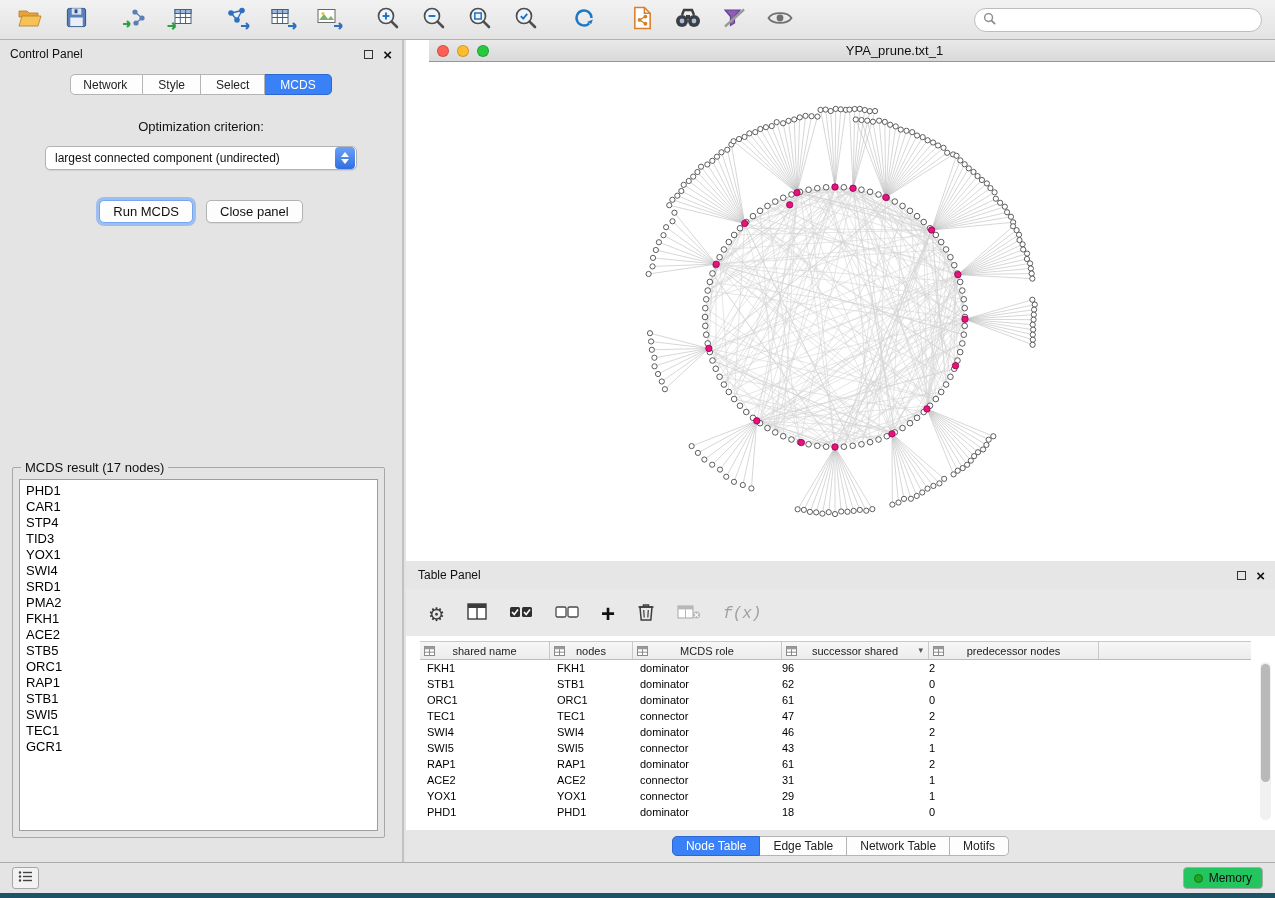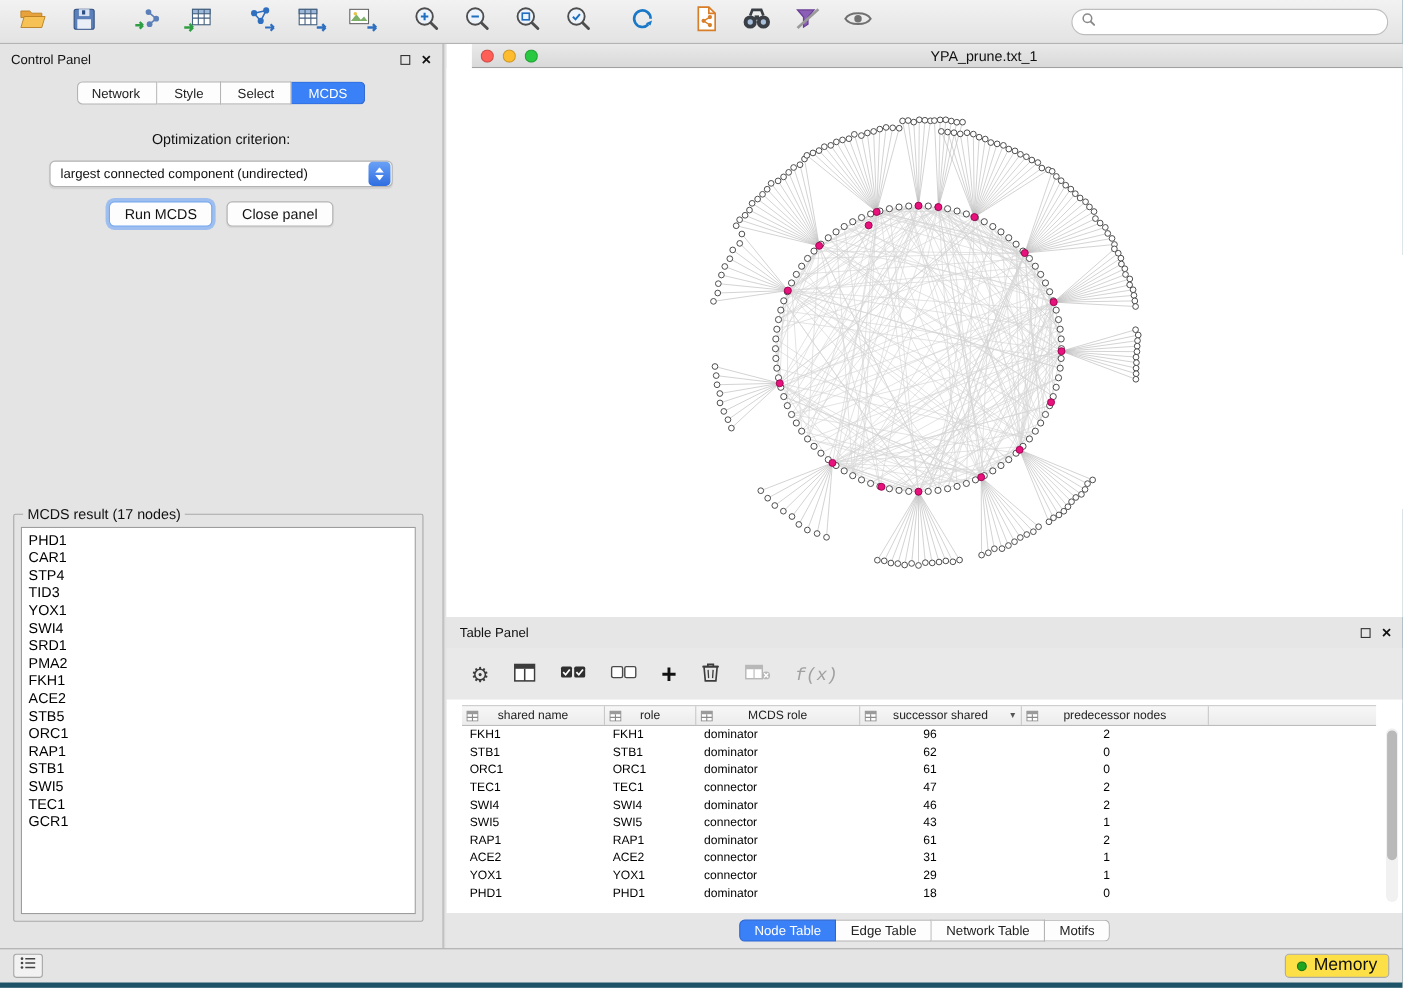--- a/index.html
+++ b/index.html
@@ -33,21 +33,21 @@
     border:1px solid #b4b4b4;border-left:none;color:#222;}
   .ctab:first-child{border-left:1px solid #b4b4b4;border-radius:5px 0 0 5px;padding-left:12px;}
   .ctab:last-child{border-radius:0 5px 5px 0;}
   .ctab.sel{background:#3a80f6;border-color:#2d67d2;color:#fff;}
   .opt-label{text-align:center;font-size:13px;margin-top:24px;color:#111;}
   .dropdown{width:312px;height:24px;margin:12px auto 0 auto;background:#fff;border:1px solid #b3b3b3;
     border-radius:5px;display:flex;align-items:center;position:relative;box-shadow:0 1px 1px rgba(0,0,0,.08);}
   .dropdown .dd-text{font-size:12px;padding-left:9px;flex:1;white-space:nowrap;overflow:hidden;}
   .dd-cap{width:20px;height:22px;border-radius:4px;background:linear-gradient(#6aa1f7,#2f6ee0);
     margin-right:1px;display:flex;flex-direction:column;align-items:center;justify-content:center;gap:2px;}
-  .btn-row{display:flex;justify-content:center;gap:13px;margin-top:13px;}
+  .btn-row{display:flex;justify-content:center;gap:13px;margin-top:30px;}
   .mac-btn{height:23px;padding:0 13px;background:#fdfdfd;border:1px solid #b3b3b3;border-radius:5px;
     font-size:13px;color:#111;display:flex;align-items:center;box-shadow:0 1px 1px rgba(0,0,0,.06);}
   .focus-ring{box-shadow:0 0 0 3px rgba(110,165,245,.6);border-color:#74a7ef;}
   .group-box{position:absolute;left:12px;right:17px;top:427px;height:371px;border:1px solid #a8a8a8;border-radius:2px;}
   .group-label{position:absolute;top:-8px;left:8px;background:#e4e4e4;padding:0 4px;font-size:13px;color:#111;}
   .mcds-list{position:absolute;left:6px;right:6px;top:11px;bottom:6px;background:#fff;border:1px solid #9d9d9d;
     overflow:hidden;padding-top:3px;}
   .mcds-item{font-size:13px;line-height:16px;padding-left:6px;color:#000;}
 
   
@@ -69,38 +69,38 @@
   .table-wrap{position:absolute;left:14px;top:5px;right:24px;}
   .thead{display:flex;height:19px;border-top:1px solid #c9c9c9;border-bottom:1px solid #bcbcbc;background:linear-gradient(#f7f7f7,#ececec);}
   .th{position:relative;display:flex;align-items:center;justify-content:center;font-size:11px;color:#222;
     border-right:1px solid #c9c9c9;flex:0 0 auto;}
   .th .th-ic{position:absolute;left:4px;top:4px;}
   .th-filler{flex:1 1 auto;border-right:none;}
   .sort-chevron{position:absolute;right:5px;top:3px;font-size:9px;color:#555;}
   .tbody{}
   .tr{display:flex;height:16px;align-items:center;}
   .td{font-size:11px;color:#000;flex:0 0 auto;padding-left:7px;white-space:nowrap;overflow:hidden;}
-  .td.num{text-align:center;padding-left:0;}
+  .td.num{text-align:left;padding-left:0;}
   .td.c3{padding-right:20px;}
   .td.c4{padding-right:16px;}
   .vscroll{position:absolute;right:4px;top:26px;width:11px;height:158px;background:#f1f1f1;border-radius:6px;}
   .vthumb{position:absolute;left:1px;right:1px;top:2px;height:118px;background:#b9b9b9;border-radius:5px;}
   .tabs-bar{position:absolute;left:0;top:269px;width:869px;height:32px;background:#e6e6e6;display:flex;align-items:center;justify-content:center;}
   .btab{height:20px;padding:0 13px;font-size:12px;display:flex;align-items:center;background:#fdfdfd;
     border:1px solid #b4b4b4;border-left:none;color:#222;}
   .btab:first-child{border-left:1px solid #b4b4b4;border-radius:5px 0 0 5px;}
   .btab:last-child{border-radius:0 5px 5px 0;}
   .btab.sel{background:#3a80f6;border-color:#2d67d2;color:#fff;}
 
   
   .status-bar{position:absolute;left:0;top:862px;width:1275px;height:31px;background:#e4e4e4;border-top:1px solid #ababab;}
   .menu-btn{position:absolute;left:12px;top:4px;width:27px;height:22px;border:1px solid #a5a5a5;border-radius:3px;
     background:#f2f2f2;display:flex;align-items:center;justify-content:center;}
   .memory-btn{position:absolute;right:12px;top:4px;height:22px;padding:0 10px;border:1px solid #ababab;border-radius:4px;
-    background:#fde047;display:flex;align-items:center;gap:6px;font-size:16px;color:#111;}
+    background:#22c55e;display:flex;align-items:center;gap:6px;font-size:12px;color:#111;}
   .mem-dot{width:9px;height:9px;border-radius:50%;background:#1fa51f;border:1px solid #157515;}
 </style>
 </head>
 <body>
 
 <div class="app">
 
   <div class="toolbar">
     <div class="tb-gap"></div>
     <div class="tb-btn">
@@ -1108,21 +1108,21 @@
                 </svg></span>
               <span class="th-label">shared name</span>
             </div>
             <div class="th" style="width: 83px;">
               <span class="th-ic"><svg width="11" height="10" viewBox="0 0 11 10">
                   <rect x="0.5" y="0.5" width="10" height="9" fill="#fff" stroke="#8a8a8a"></rect>
                   <rect x="0.5" y="0.5" width="10" height="2.8" fill="#9a9a9a"></rect>
                   <line x1="0.5" y1="6.2" x2="10.5" y2="6.2" stroke="#8a8a8a"></line>
                   <line x1="5.5" y1="3.3" x2="5.5" y2="9.5" stroke="#8a8a8a"></line>
                 </svg></span>
-              <span class="th-label">role</span>
+              <span class="th-label">nodes</span>
             </div>
             <div class="th" style="width: 149px;">
               <span class="th-ic"><svg width="11" height="10" viewBox="0 0 11 10">
                   <rect x="0.5" y="0.5" width="10" height="9" fill="#fff" stroke="#8a8a8a"></rect>
                   <rect x="0.5" y="0.5" width="10" height="2.8" fill="#9a9a9a"></rect>
                   <line x1="0.5" y1="6.2" x2="10.5" y2="6.2" stroke="#8a8a8a"></line>
                   <line x1="5.5" y1="3.3" x2="5.5" y2="9.5" stroke="#8a8a8a"></line>
                 </svg></span>
               <span class="th-label">MCDS role</span>
             </div>

